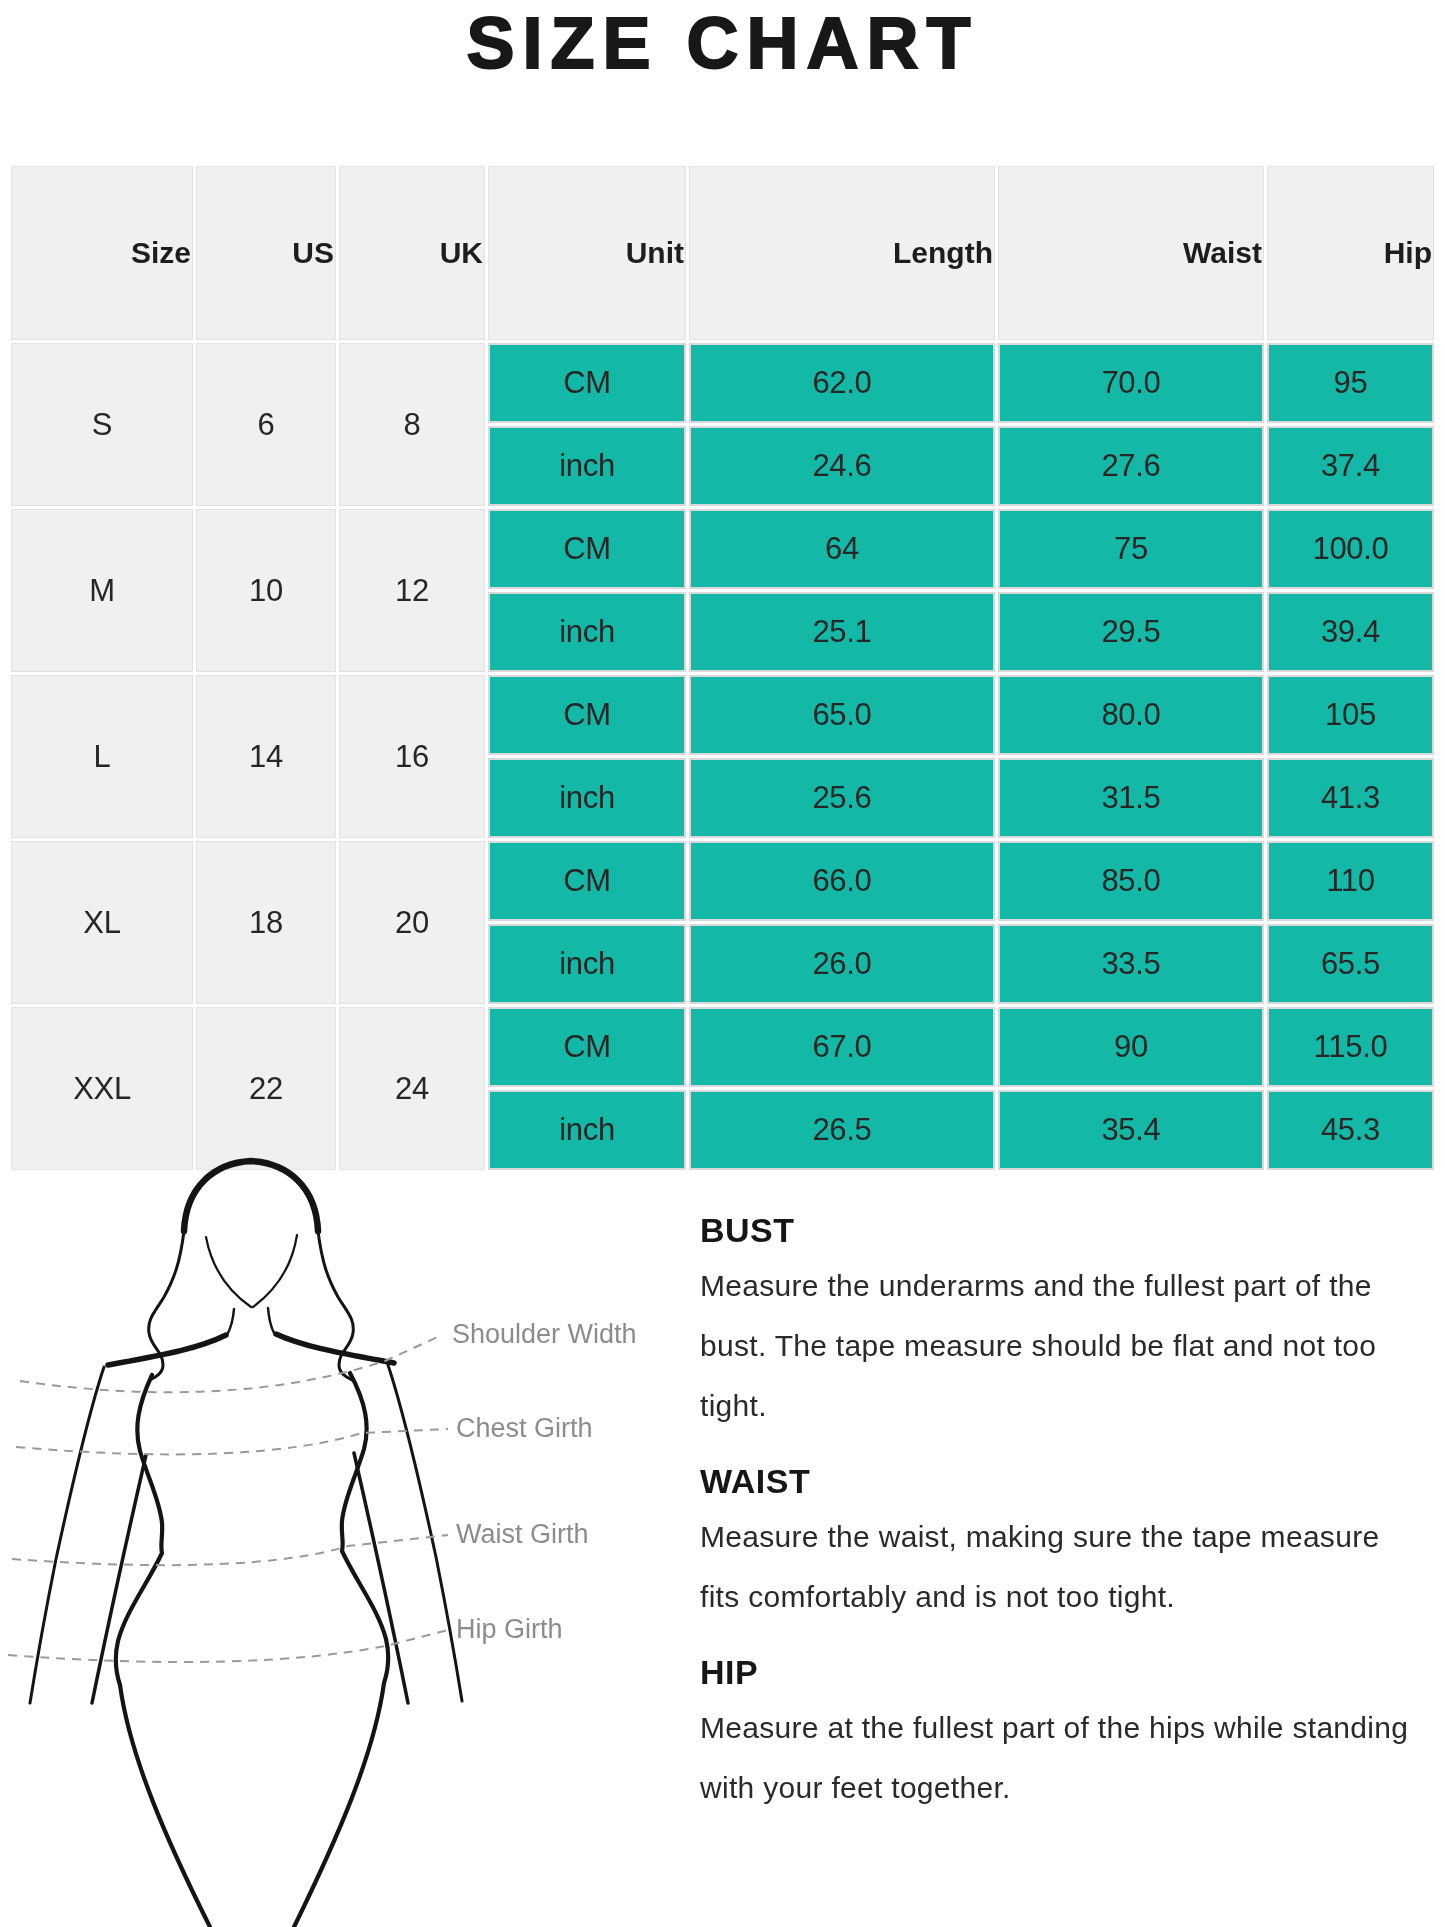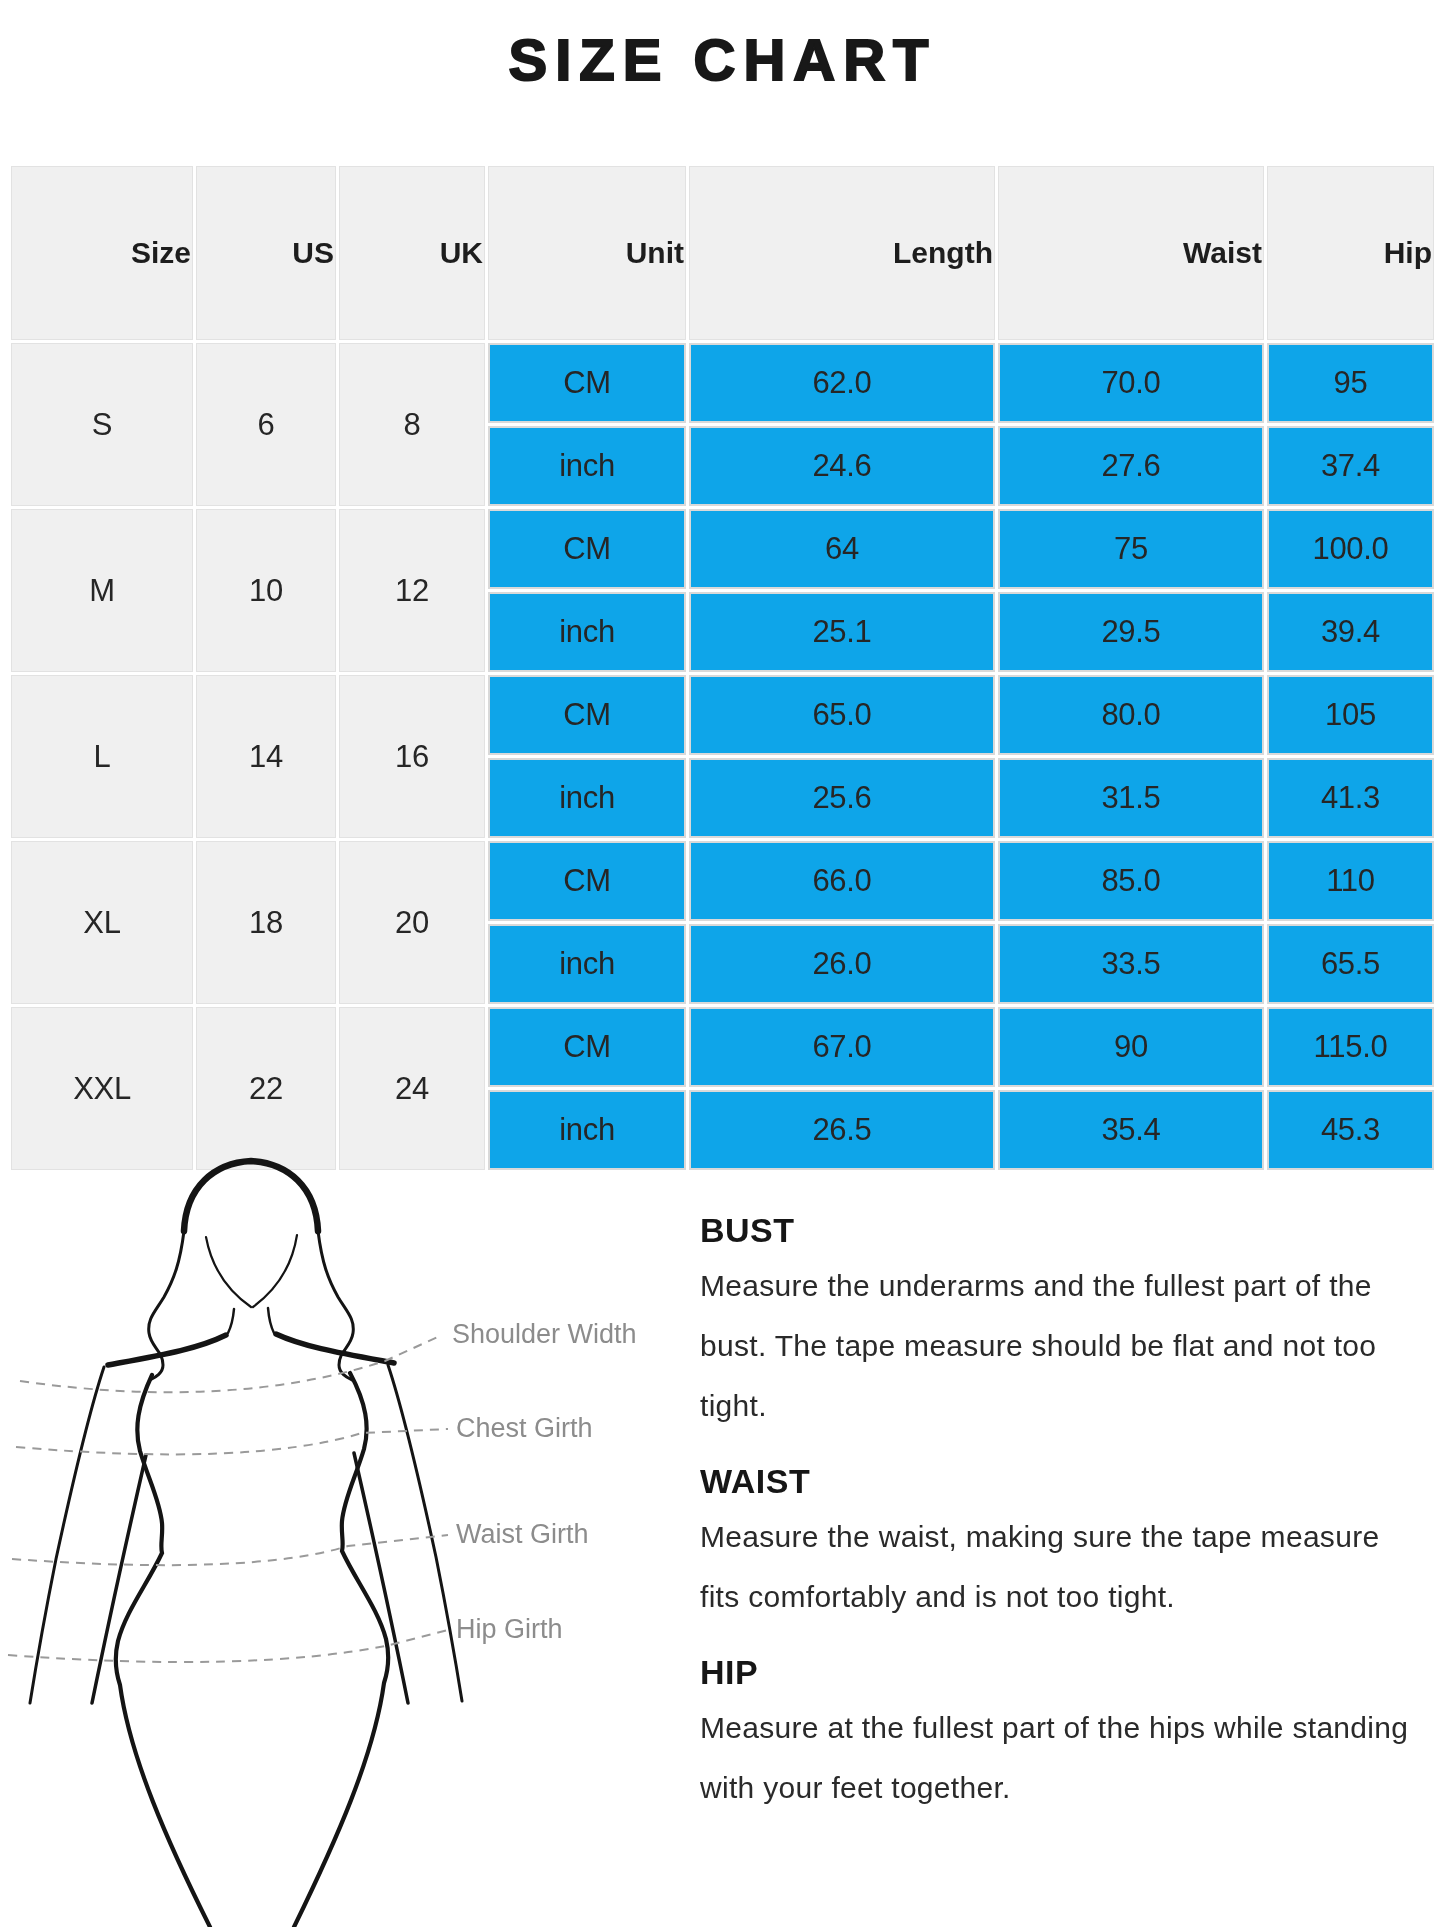--- a/index.html
+++ b/index.html
@@ -2,41 +2,41 @@
 <html><head>
 <meta charset="utf-8">
 <style>
   html,body{margin:0;padding:0;}
   body{
     width:1445px;height:1927px;position:relative;overflow:hidden;
     background:#ffffff;font-family:"Liberation Sans",sans-serif;
   }
   
   .page-title{
-    position:absolute;top:26px;left:0;width:100%;
-    text-align:center;font-size:58px;font-weight:900;
+    position:absolute;top:2px;left:0;width:100%;
+    text-align:center;font-size:72px;font-weight:900;
     letter-spacing:8px;color:#181818;
     -webkit-text-stroke:2px #181818;
   }
   
   table.size-table{
     position:absolute;top:163px;left:8px;width:1429px;
     border-collapse:separate;border-spacing:3px;table-layout:fixed;
   }
   .size-table th{
     background:#f0f0f0;border:1px solid #e2e2e2;
     height:170px;font-size:30px;font-weight:bold;color:#1d1d1d;
     text-align:right;vertical-align:middle;
   }
   .size-table td{
     text-align:center;vertical-align:middle;
     font-size:31px;color:#262626;letter-spacing:-0.3px;
   }
   .size-table td.shaded{background:#f0f0f0;border:1px solid #e2e2e2;}
-  .size-table td.val{background:#0ea5e9;border:2px solid #d9d9d9;height:74px;}
+  .size-table td.val{background:#14b8a6;border:2px solid #d9d9d9;height:74px;}
   
   .diagram-wrap{position:absolute;left:0;top:1131px;width:700px;height:796px;}
   .diagram-wrap svg{display:block;width:700px;height:796px;}
   .diagram-label{
     font-family:"Liberation Sans",sans-serif;font-size:27px;fill:#8c8c8c;
   }
   
   .guide{
     position:absolute;left:700px;top:1172px;width:715px;color:#262626;margin-top:39px;
   }

